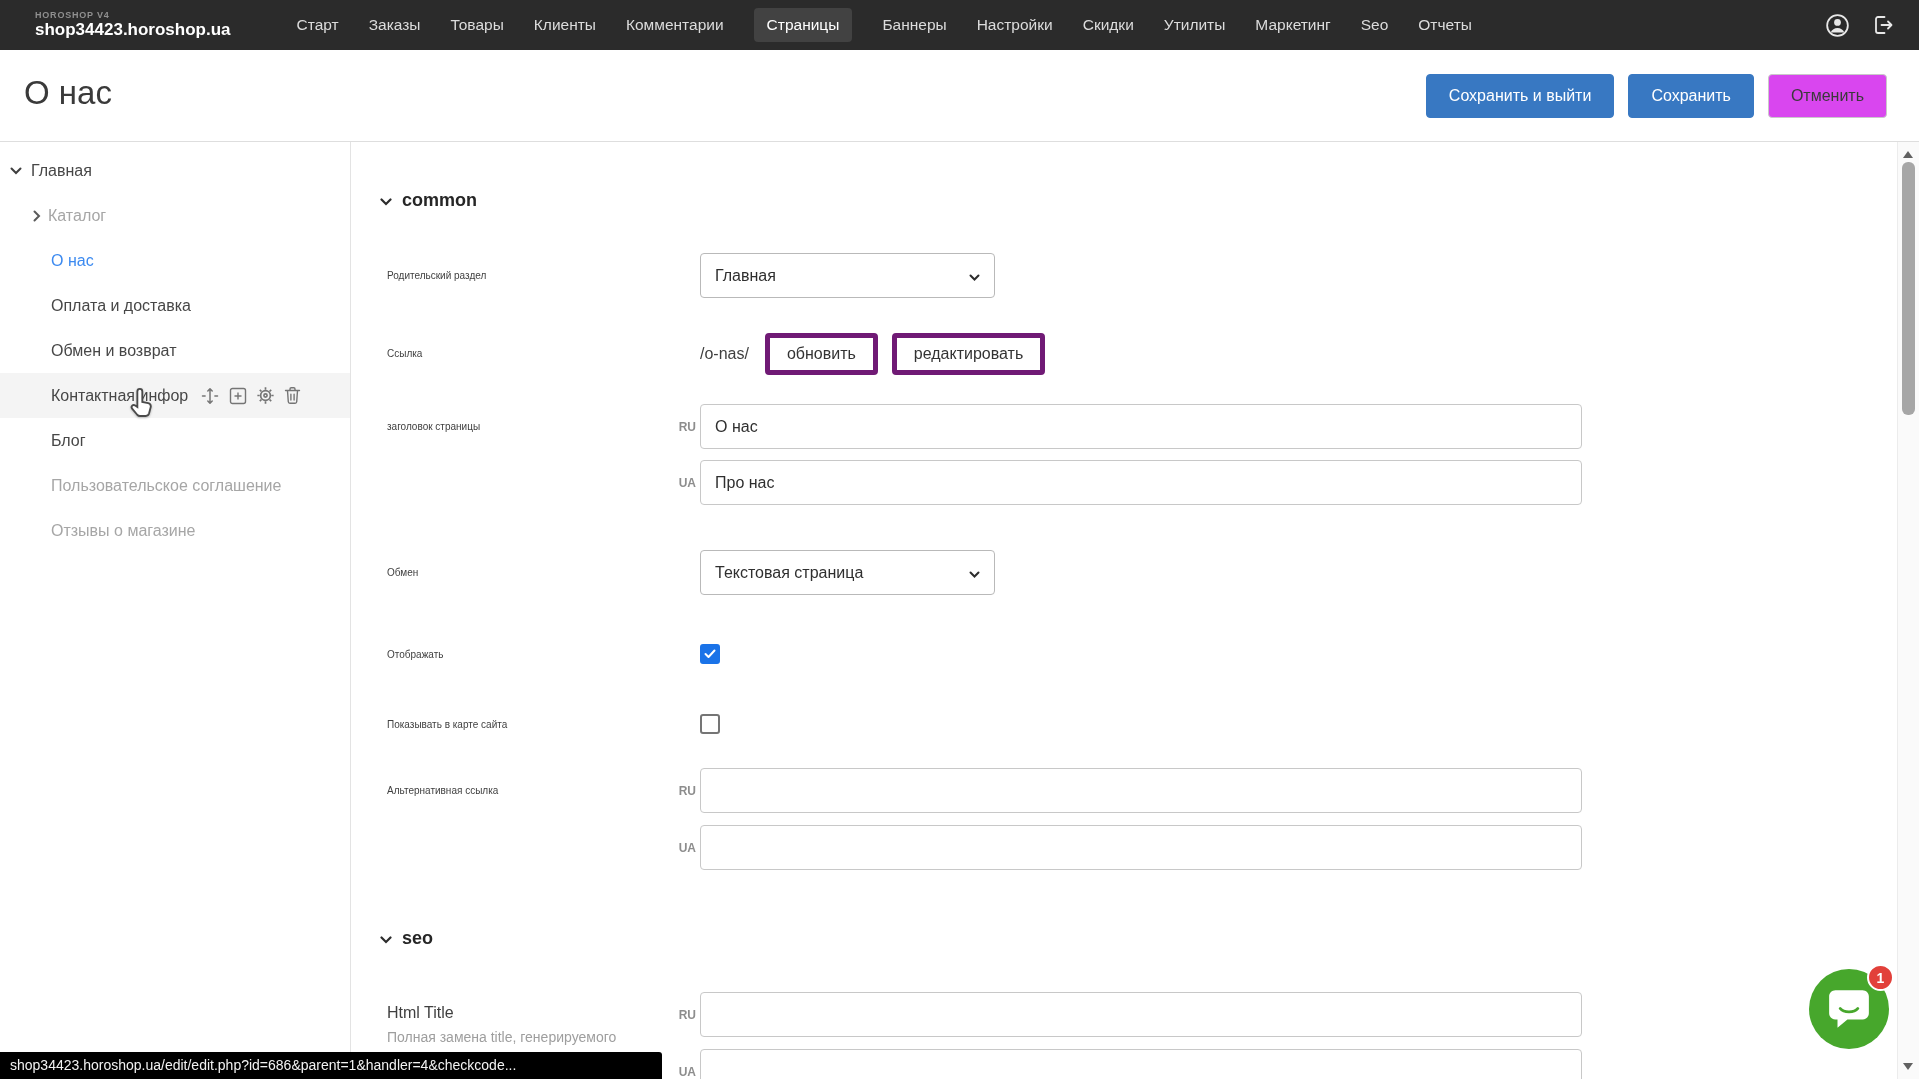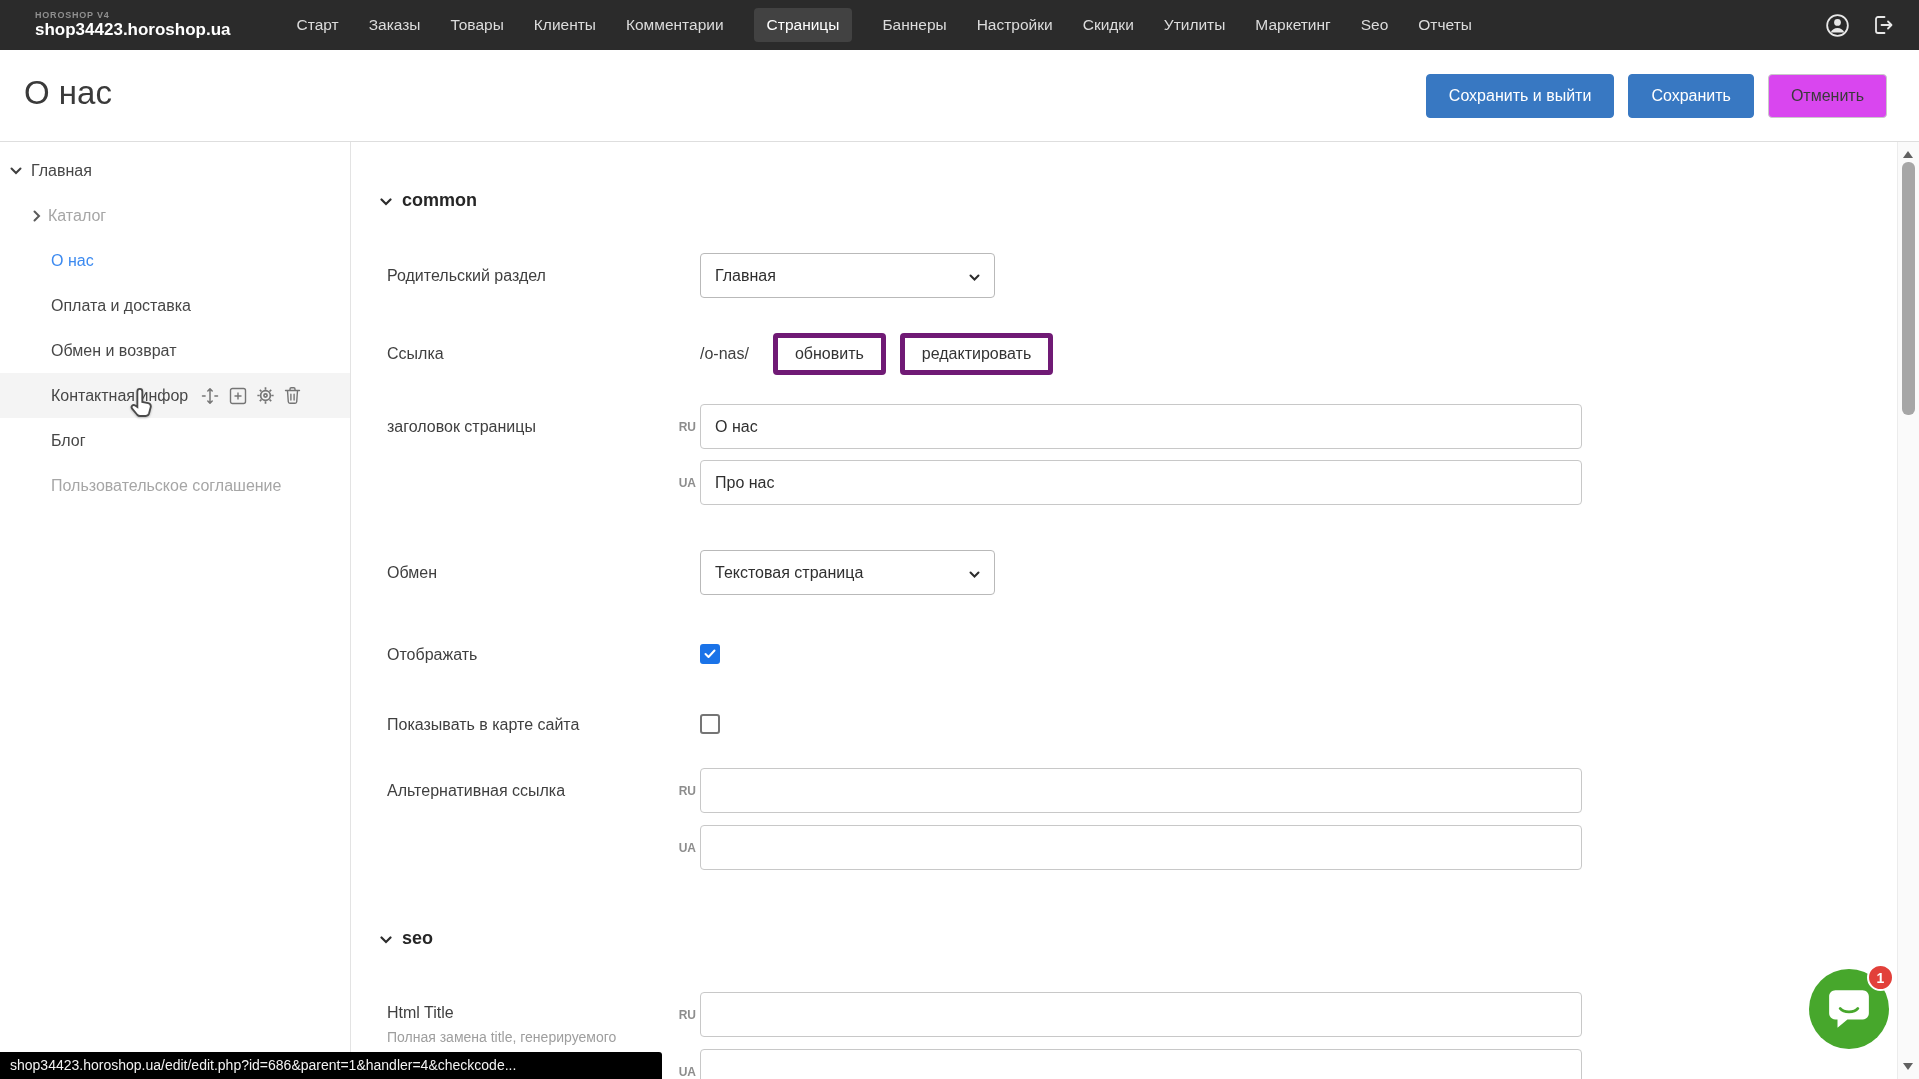--- a/index.html
+++ b/index.html
@@ -43,33 +43,33 @@
   .tree-actions { display:flex; gap:9px; margin-left:12px; align-items:center; }
   .act { display:flex; align-items:center; cursor:pointer; }
   .cursor-hand { position:absolute; left:126px; top:388px; z-index:40; pointer-events:none;
     filter:drop-shadow(0 1px 1px rgba(0,0,0,.25)); }
 
   
   .content { position:absolute; top:142px; left:352px; right:22px; bottom:0; background:#fff; overflow:hidden; }
   .section-head { position:absolute; left:28px; display:flex; align-items:center; gap:10px;
     font-size:18px; font-weight:700; color:#262626; height:30px; cursor:pointer; }
   .row { position:absolute; left:0; width:100%; height:45px; }
-  .flabel { position:absolute; left:35px; top:0; height:45px; line-height:45px; font-size:16px; color:#3f3f3f; }
+  .flabel { position:absolute; left:35px; top:0; height:45px; line-height:45px; font-size:10px; color:#3f3f3f; }
   .flabel-block { position:absolute; left:35px; top:12px; }
   .flabel-block .main { font-size:16px; color:#3f3f3f; }
   .fhint { font-size:14px; color:#9e9e9e; margin-top:7px; white-space:nowrap; }
   .lang { position:absolute; left:300px; top:0; width:44px; height:45px; display:flex;
     align-items:center; justify-content:flex-end; font-size:12px; color:#8d8d8d; font-weight:700; }
   .tinput { position:absolute; left:348px; top:0; width:882px; height:45px; border:1px solid #c8c8c8;
     border-radius:4px; padding:0 14px; font-size:16px; color:#2f2f2f; font-family:inherit; background:#fff; }
   .select { position:absolute; left:348px; top:0; width:295px; height:45px; border:1px solid #b9b9b9;
     border-radius:4px; display:flex; align-items:center; justify-content:space-between; padding:0 14px;
     font-size:16px; color:#2f2f2f; background:#fff; cursor:pointer; }
   .flexline { position:absolute; left:348px; top:0; height:45px; display:flex; align-items:center; gap:14px; }
-  .path-text { font-size:16px; color:#3f3f3f; margin-right:10px; }
+  .path-text { font-size:16px; color:#3f3f3f; margin-right:2px; }
   .btn-sm { height:42px; padding:0 17px; background:#fff; border:5px solid #701a75; border-radius:4px;
     font-size:16px; color:#333; font-family:inherit; cursor:pointer; }
   .checkbox { position:absolute; left:348px; top:12px; width:20px; height:20px; border:2px solid #757575;
     border-radius:3px; background:#fff; display:flex; align-items:center; justify-content:center; cursor:pointer; }
   .checkbox svg { display:none; }
   .checkbox.checked { background:#1a73e8; border-color:#1a73e8; }
   .checkbox.checked svg { display:block; }
 
   
   .statusbar { position:absolute; left:0; bottom:0; width:662px; height:27px; background:#000000;
@@ -200,20 +200,23 @@
           </svg>
         </span>
       </span>
     </div>
     <div class="tree-item lvl1">
       <span>Блог</span>
     </div>
     <div class="tree-item lvl1 muted">
       <span>Пользовательское соглашение</span>
     </div>
+    <div class="tree-item lvl1 muted">
+      <span>Отзывы о магазине</span>
+    </div>
   </aside>
 
   <span class="cursor-hand">
     <svg width="32" height="34" viewBox="0 0 20 22">
       <path d="M7 2.2c0-.9.7-1.6 1.6-1.6.9 0 1.6.7 1.6 1.6V9l3.8.8c1 .2 1.7 1.1 1.7 2.1 0 .2 0 .4-.1.6l-1 3.9c-.3 1-1.2 1.7-2.2 1.7H8.7c-.7 0-1.3-.3-1.8-.8l-3.3-4c-.5-.6-.4-1.4.1-1.9.5-.5 1.3-.5 1.9-.1l1.4 1z" fill="#ffffff" stroke="#4a4a4a" stroke-width="1.2"></path>
     </svg>
   </span>
 
   <main class="content">
 

